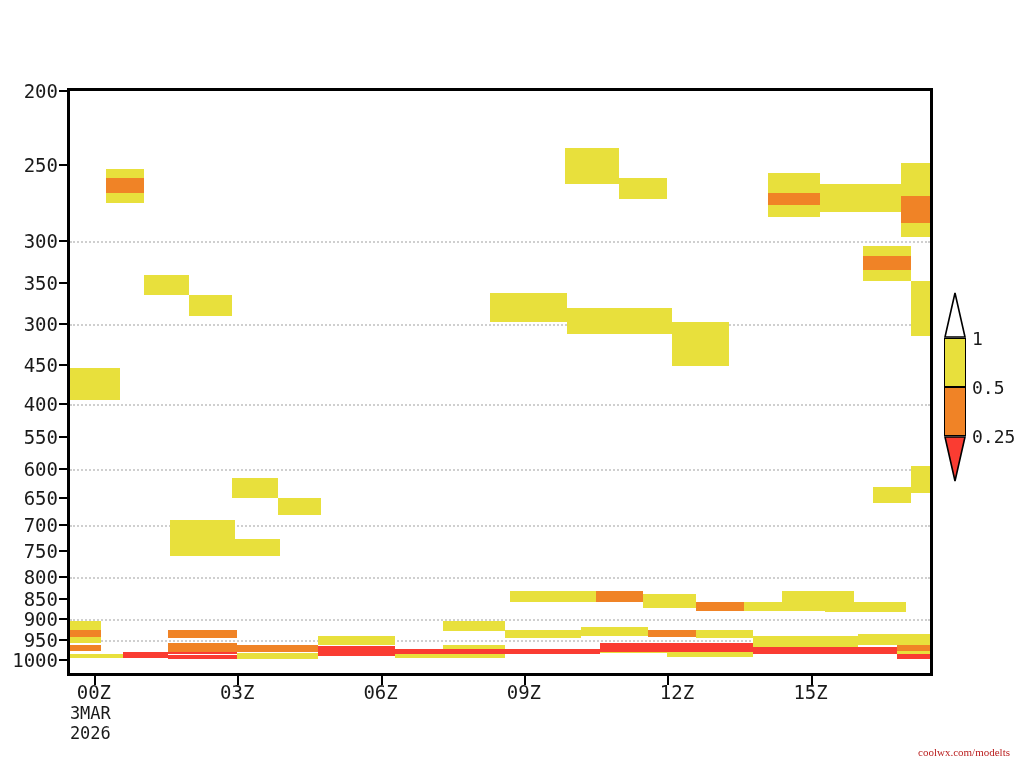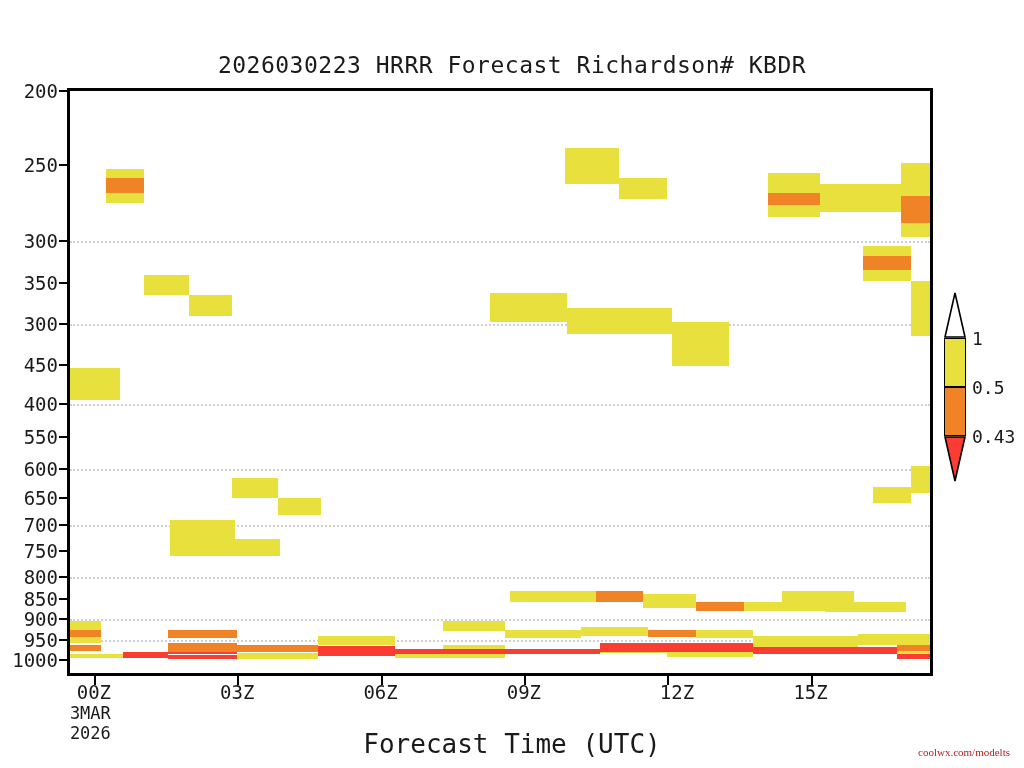--- a/index.html
+++ b/index.html
@@ -137,21 +137,20 @@
     color:#b91c1c;
     font-family:Liberation Serif, serif;
     white-space:nowrap;
   }
 </style>
 </head>
 <body>
 
 <div id="stage">
 
-  <div class="title">2026030223 HRRR Forecast Richardson# KBDR</div>
 
   <div class="yaxis-col" id="yaxis">
       <div class="ytick-label" style="top: 91px;">200</div>
       <div class="ytick-label" style="top: 165.496px;">250</div>
       <div class="ytick-label" style="top: 241.156px;">300</div>
       <div class="ytick-label" style="top: 283.06px;">350</div>
       <div class="ytick-label" style="top: 323.8px;">300</div>
       <div class="ytick-label" style="top: 364.54px;">450</div>
       <div class="ytick-label" style="top: 403.534px;">400</div>
       <div class="ytick-label" style="top: 437.29px;">550</div>
@@ -259,34 +258,33 @@
       <div class="xtick-label" style="left: 677px;">12Z</div>
       <div class="xtick-mark" style="left: 810.556px;"></div>
       <div class="xtick-label" style="left: 810.556px;">15Z</div>
     </div>
 
   <div class="xsub" id="xsub" style="left: 69.8889px; top: 703px;">
       <div>3MAR</div>
       <div>2026</div>
     </div>
 
-  <div class="xaxis-title">Forecast Time (UTC)</div>
 
   <div class="cbar-wrap" id="colorbar">
       <div class="cbar-tri" style="top: 0px; height: 46px;"><svg width="22" height="46" viewBox="0 0 22 46">
           <polygon points="11,1 21,45 1,45" fill="#ffffff" stroke="#000" stroke-width="1.6"></polygon>
         </svg></div>
       <div class="cbar-seg" style="top: 46px; height: 49px; background: rgb(232, 224, 60);"></div>
       <div class="cbar-seg" style="top: 95px; height: 49px; background: rgb(240, 131, 38);"></div>
       <div class="cbar-tri" style="top: 144px; height: 46px;"><svg width="22" height="46" viewBox="0 0 22 46">
           <polygon points="1,1 21,1 11,45" fill="#fa3c32" stroke="#000" stroke-width="1.6"></polygon>
         </svg></div>
       <div class="cbar-label" style="top: 46px;">1</div>
       <div class="cbar-label" style="top: 95px;">0.5</div>
-      <div class="cbar-label" style="top: 144px;">0.43</div>
+      <div class="cbar-label" style="top: 144px;">0.25</div>
     </div>
 
   <div class="watermark">coolwx.com/modelts</div>
 
 <div class="ytick-mark" style="top: 91px; left: 59px;"></div>
     <div class="ytick-mark" style="top: 165.496px; left: 59px;"></div>
     <div class="ytick-mark" style="top: 241.156px; left: 59px;"></div>
     <div class="ytick-mark" style="top: 283.06px; left: 59px;"></div>
     <div class="ytick-mark" style="top: 323.8px; left: 59px;"></div>
     <div class="ytick-mark" style="top: 364.54px; left: 59px;"></div>

